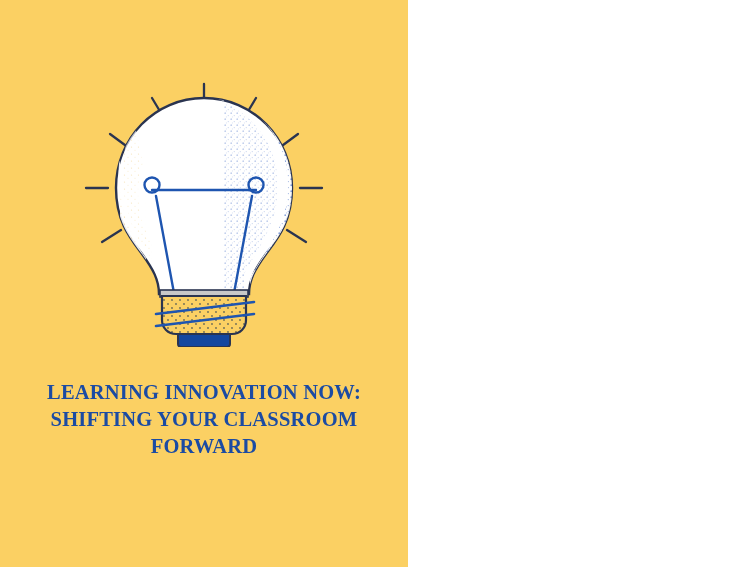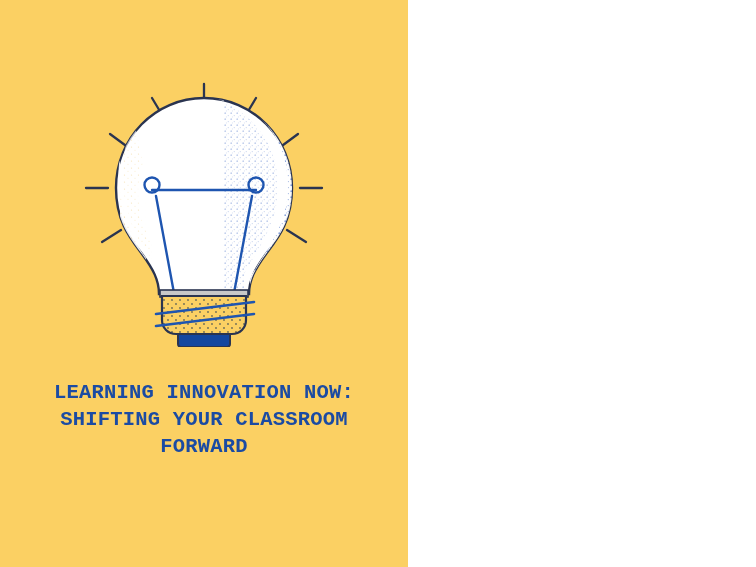--- a/index.html
+++ b/index.html
@@ -45,21 +45,21 @@
 
   .poster-title {
     position: absolute;
     left: 0;
     top: 379px;
     width: 408px;
     box-sizing: border-box;
     padding: 0 18px;
     text-align: center;
     color: #1b4ba3;
-    font-family: Liberation Mono, monospace;
+    font-family: Liberation Serif, serif;
     font-weight: bold;
     font-size: 20.5px;
     letter-spacing: 0.2px;
     line-height: 27px;
     text-transform: uppercase;
     white-space: pre-line;
   }
 
   
   .right-panel {

